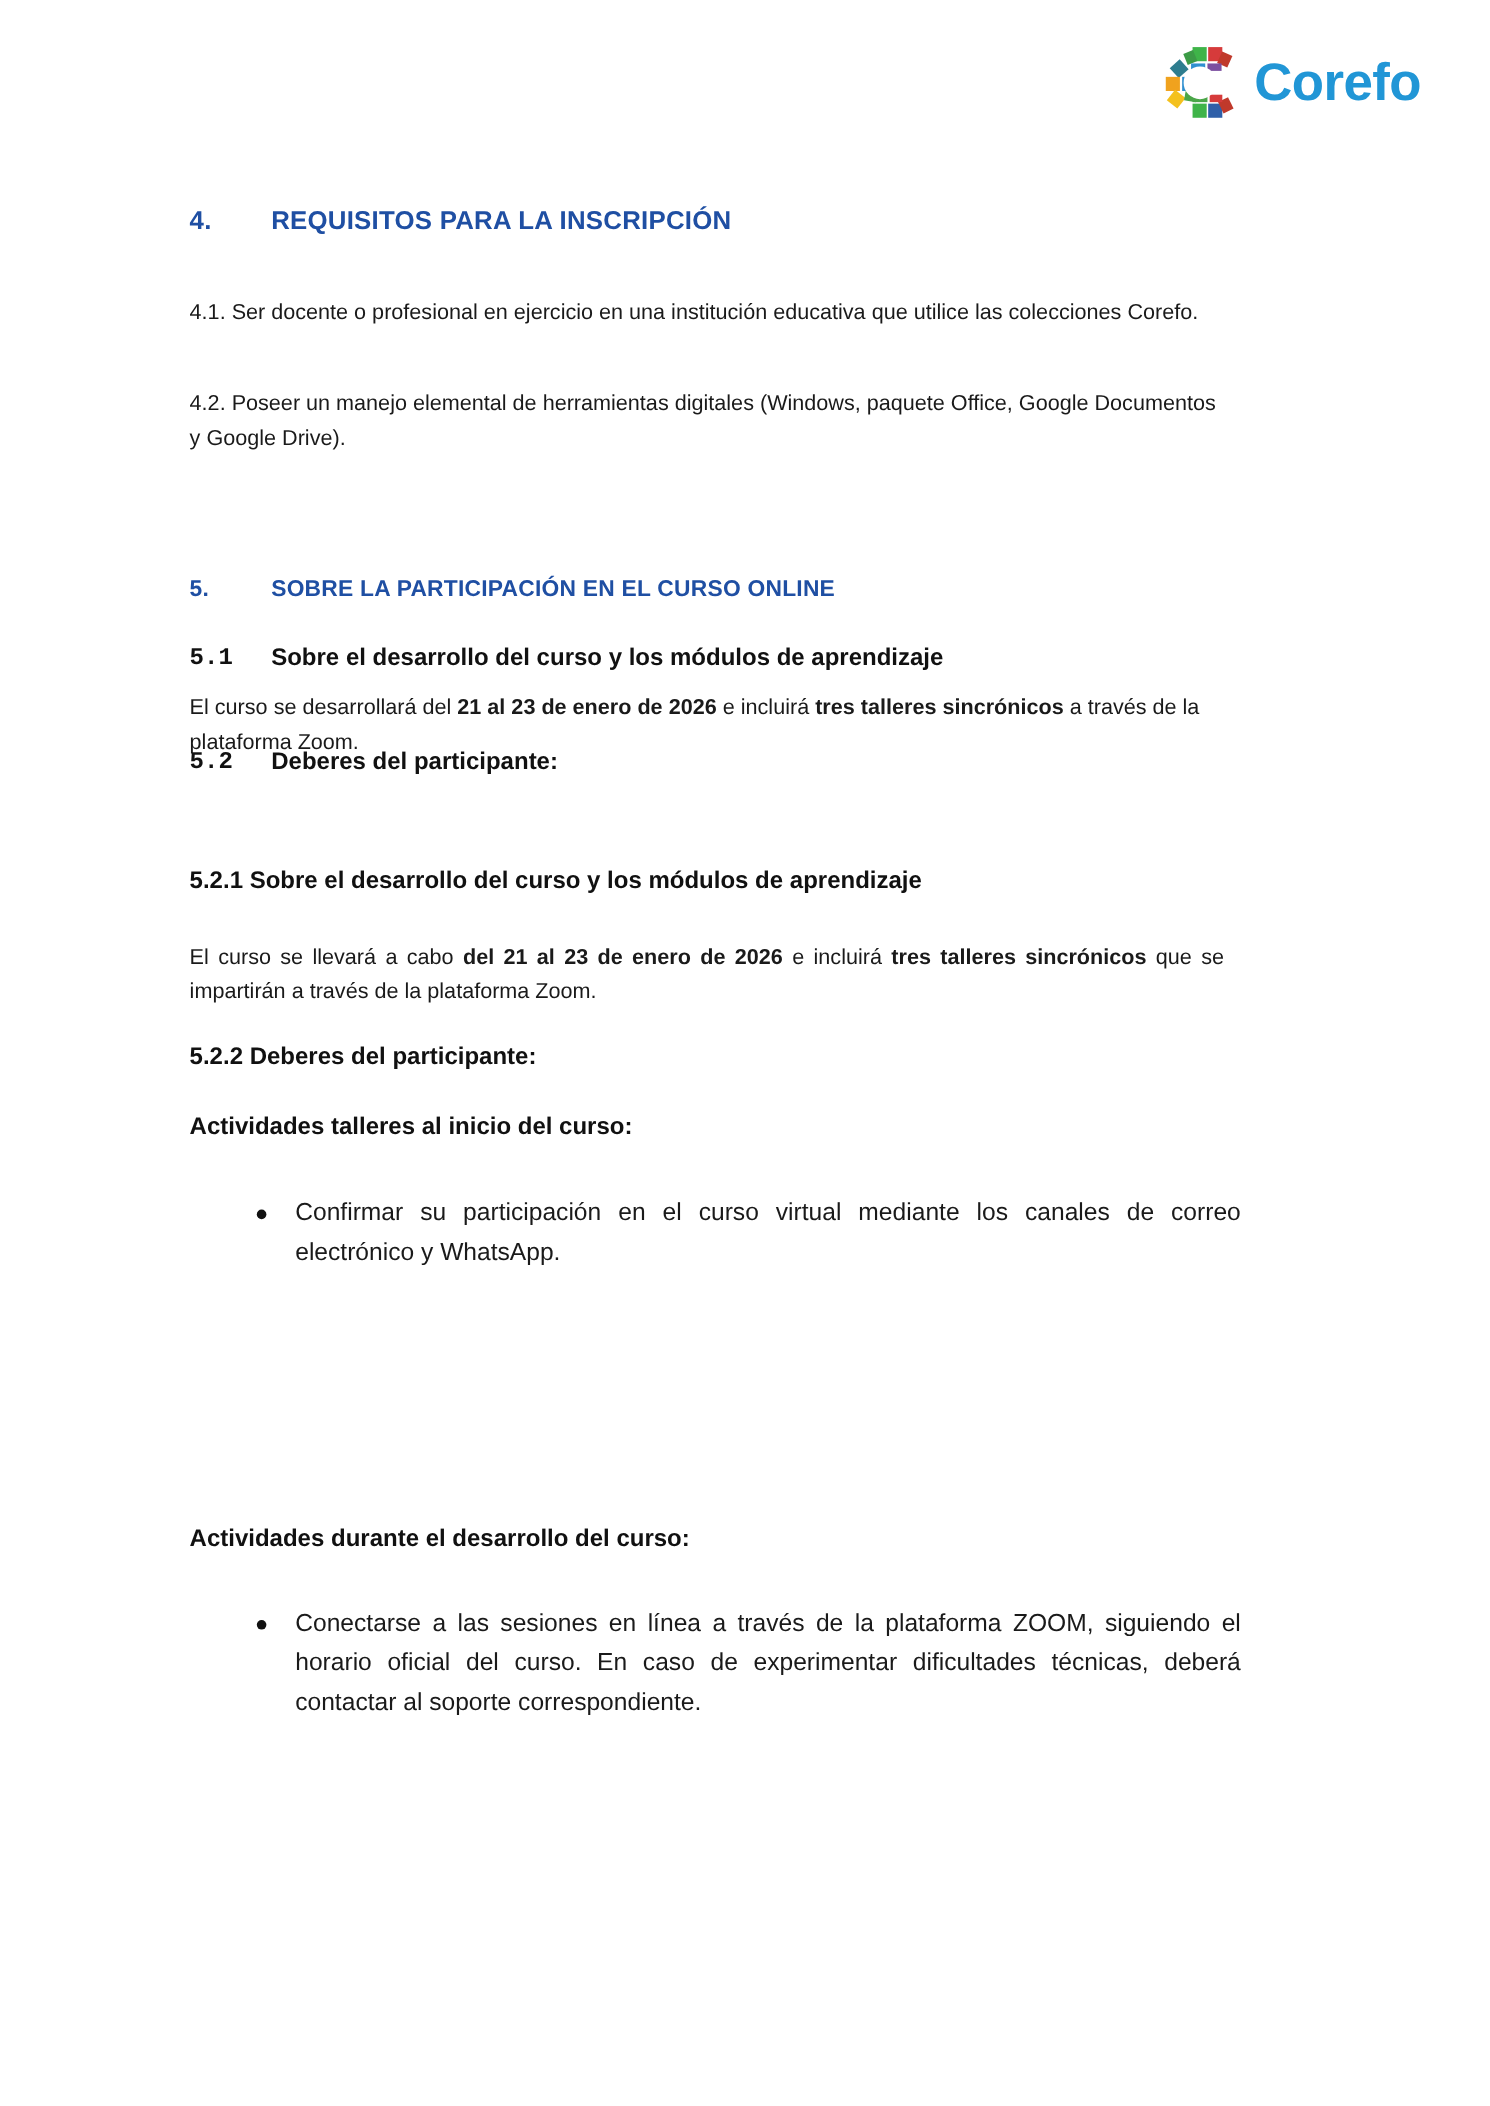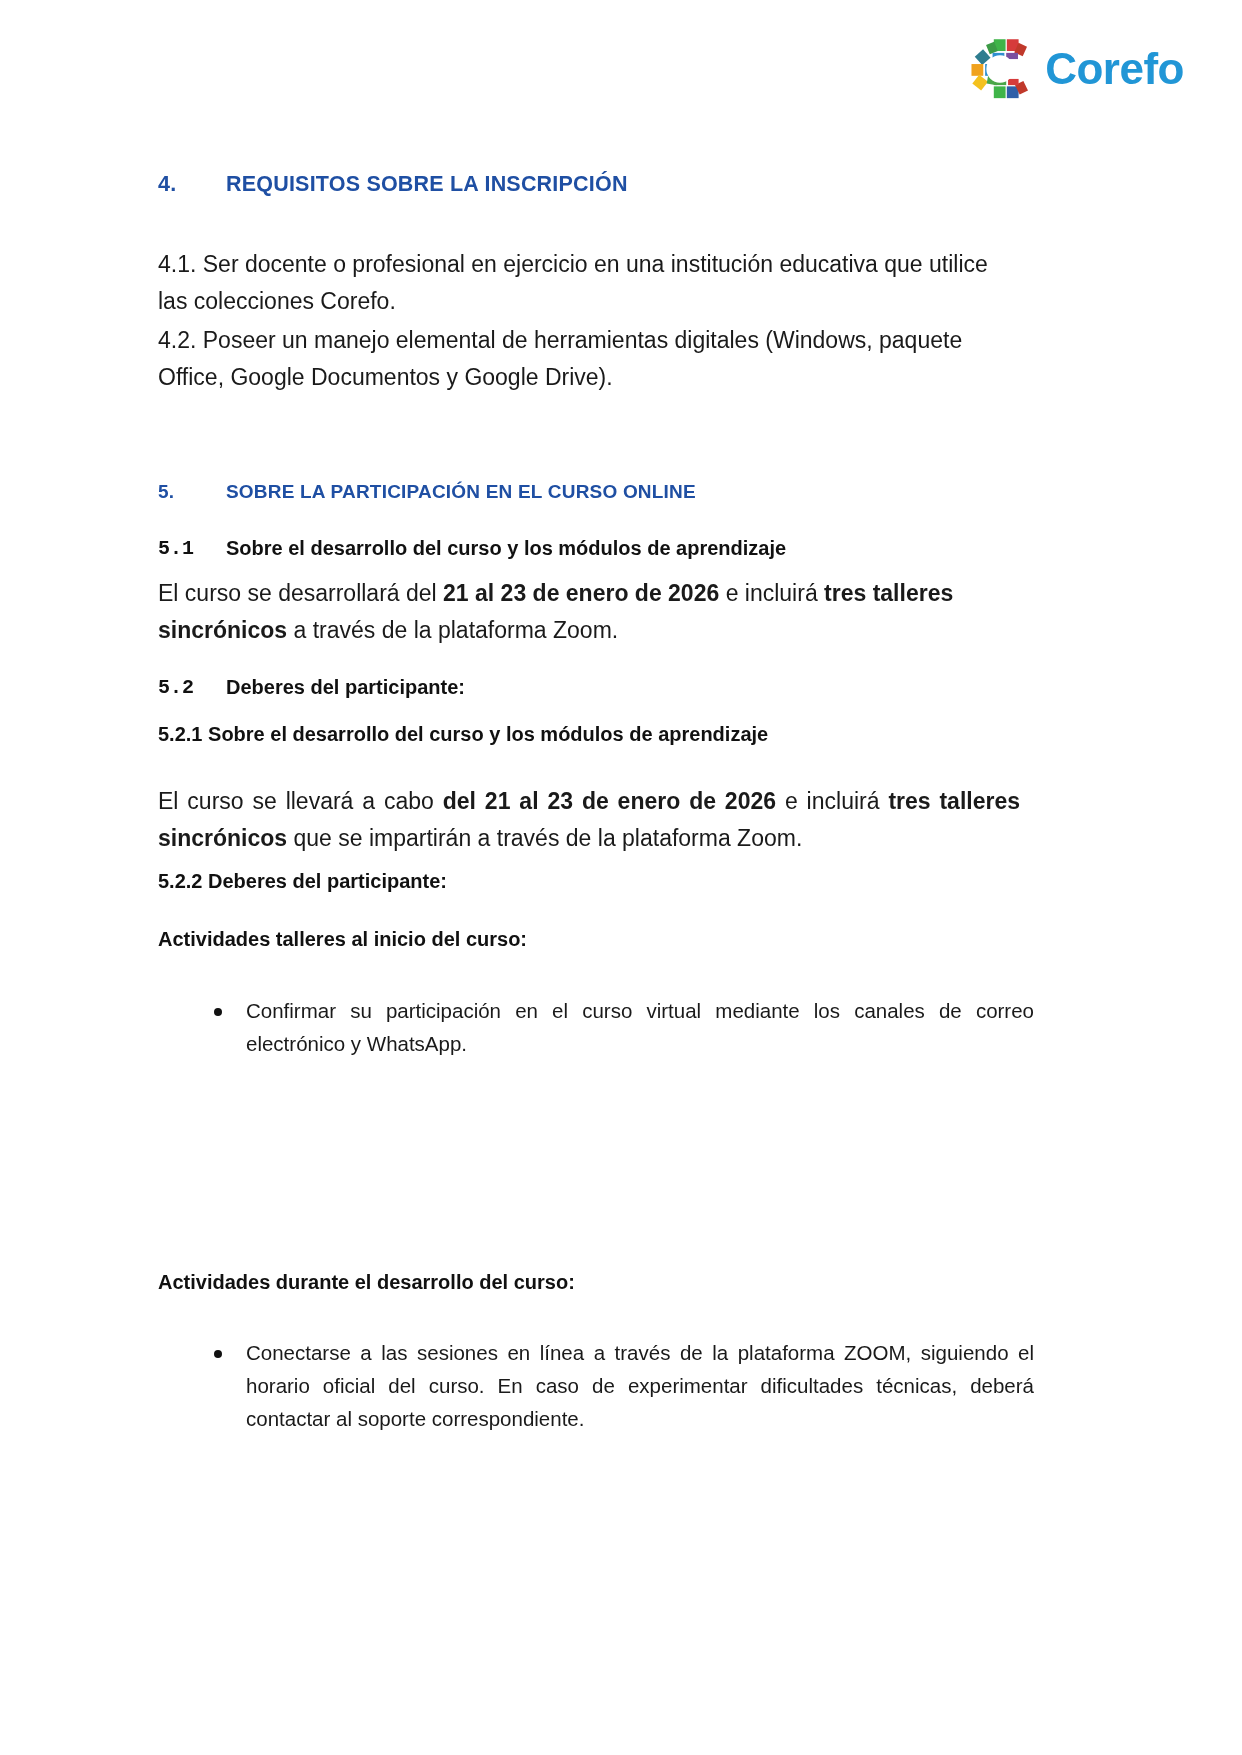--- a/index.html
+++ b/index.html
@@ -76,21 +76,21 @@
   }
   .sub-head .num {
     display: inline-block;
     width: 68px;
     flex: 0 0 68px;
     font-family: Liberation Mono, monospace;
   }
   .sub-head.flat { display: block; }
 
   p.body {
-    font-size: 23px;
+    font-size: 18px;
     line-height: 1.62;
     margin: 0;
     color: #1a1a1a;
   }
   p.body.justify { text-align: justify; }
   p.body b, .b { font-weight: 700; }
 
   ul.bullets {
     list-style: none;
     margin: 14px;
@@ -155,40 +155,40 @@
         <rect x="50" y="34" width="52" height="32" fill="#ffffff"></rect>
       </svg>
     </div>
     <div class="logo-word">Corefo</div>
   </div>
 
   <div class="content">
 
     <div class="blk h-section big" style="top:172px">
       <span class="num">4.</span>
-      <span>REQUISITOS SOBRE LA INSCRIPCIÓN</span>
+      <span>REQUISITOS PARA LA INSCRIPCIÓN</span>
     </div>
 
     <p class="blk body" style="top:246px">4.1. Ser docente o profesional en ejercicio en una institución educativa que utilice las colecciones Corefo.</p>
 
     <p class="blk body" style="top:322px">4.2. Poseer un manejo elemental de herramientas digitales (Windows, paquete Office, Google Documentos y Google Drive).</p>
 
     <div class="blk h-section small" style="top:481px">
       <span class="num">5.</span>
       <span>SOBRE LA PARTICIPACIÓN EN EL CURSO ONLINE</span>
     </div>
 
     <div class="blk sub-head" style="top:537px">
       <span class="num">5.1</span>
       <span>Sobre el desarrollo del curso y los módulos de aprendizaje</span>
     </div>
 
     <p class="blk body" style="top:575px"><span>El curso se desarrollará del </span><b>21 al 23 de enero de 2026</b><span> e incluirá </span><b>tres talleres sincrónicos</b><span> a través de la plataforma Zoom.</span></p>
 
-    <div class="blk sub-head" style="top:676px">
+    <div class="blk sub-head" style="top:624px">
       <span class="num">5.2</span>
       <span>Deberes del participante:</span>
     </div>
 
     <div class="blk sub-head flat" style="top:723px">5.2.1 Sobre el desarrollo del curso y los módulos de aprendizaje</div>
 
     <p class="blk body justify" style="top:783px"><span>El curso se llevará a cabo </span><b>del 21 al 23 de enero de 2026</b><span> e incluirá </span><b>tres talleres sincrónicos</b><span> que se impartirán a través de la plataforma Zoom.</span></p>
 
     <div class="blk sub-head flat" style="top:870px">5.2.2 Deberes del participante:</div>
 

